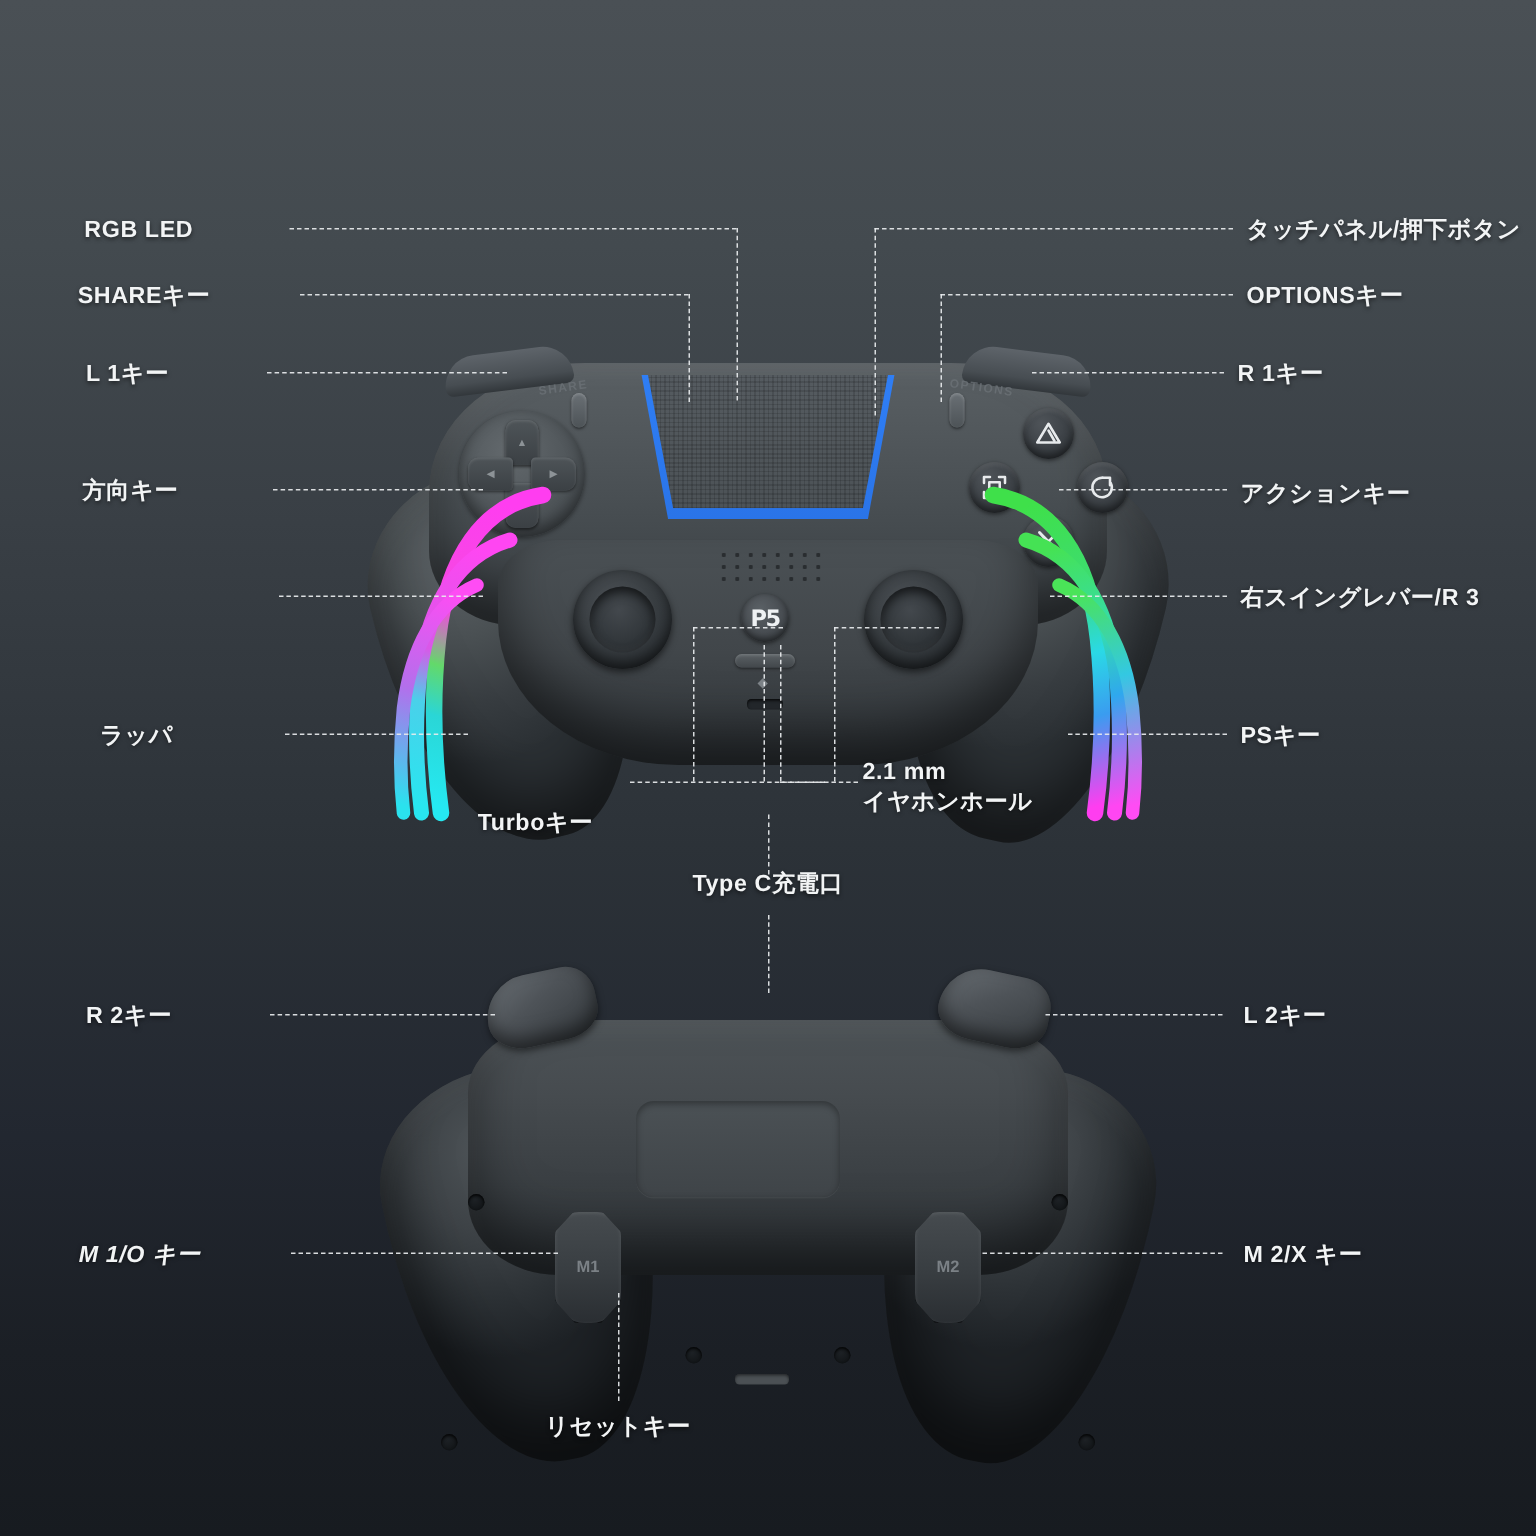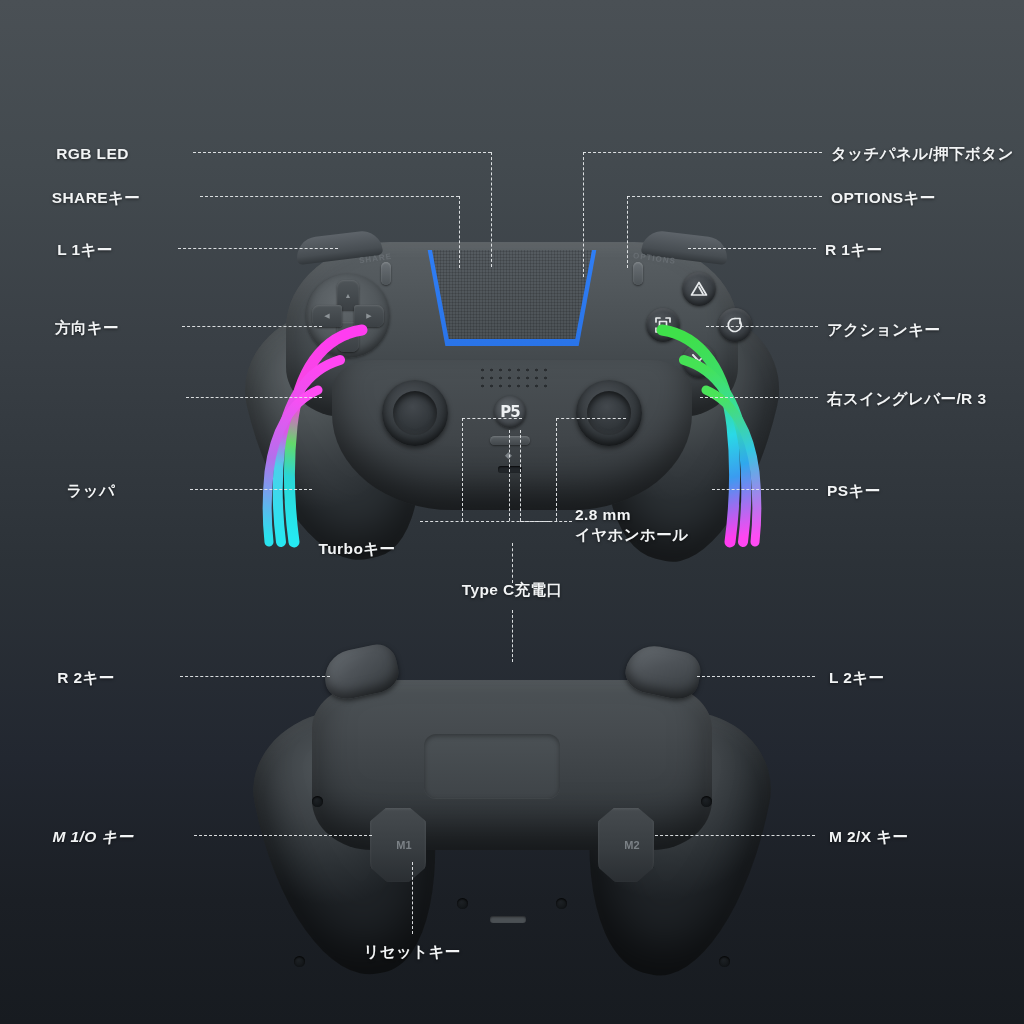--- a/index.html
+++ b/index.html
@@ -208,21 +208,20 @@
   .trigger.l{left:52px;transform:rotate(-12deg);}
   .trigger.r{right:52px;transform:rotate(12deg);}
   .paddle{
     position:absolute;top:160px;width:44px;height:74px;
     background:linear-gradient(180deg,#464b4f 0%,#383d41 55%,#2a2e32 100%);
     border-radius:16px 16px 20px 20px;
     box-shadow:inset 0 1px 3px rgba(255,255,255,.1),0 2px 5px rgba(0,0,0,.55);
     display:flex;align-items:center;justify-content:center;
     color:#7b8186;font-size:11px;font-weight:600;
     clip-path:polygon(28% 0%,72% 0%,100% 18%,100% 80%,70% 100%,30% 100%,0% 80%,0% 18%);
-    padding-left:12px;
   }
   .paddle.m1{left:98px;}
   .paddle.m2{right:98px;}
   .screw{
     position:absolute;width:11px;height:11px;border-radius:50%;
     background:radial-gradient(circle at 40% 35%,#1d2125 0%,#0e1113 100%);
     box-shadow:inset 0 1px 2px rgba(0,0,0,.9);
   }
   .resetslot{
     position:absolute;left:218px;top:268px;width:36px;height:7px;border-radius:3px;
@@ -420,21 +419,21 @@
   <div class="lbl r" style="left:0;width:182px;top:481px;">ラッパ</div>
 
   <div class="lbl l" style="left:831px;width:200px;top:144px;">タッチパネル/押下ボタン</div>
   <div class="lbl l" style="left:831px;width:190px;top:188px;">OPTIONSキー</div>
   <div class="lbl l" style="left:825px;width:180px;top:240px;">R 1キー</div>
   <div class="lbl l" style="left:827px;width:190px;top:300px;margin-top:20px;">アクションキー</div>
   <div class="lbl l" style="left:827px;width:200px;top:389px;">右スイングレバー/R 3</div>
   <div class="lbl l" style="left:827px;width:170px;top:481px;">PSキー</div>
 
   <div class="lbl r" style="left:300px;width:114px;top:513px;margin-top:26px;">Turboキー</div>
-  <div class="lbl l" style="left:575px;width:160px;top:505px;">2.8 mm
+  <div class="lbl l" style="left:575px;width:160px;top:505px;">2.1 mm
 イヤホンホール</div>
   <div class="lbl c" style="left:402px;width:220px;top:580px;">Type C充電口</div>
 
   <div class="lbl r" style="left:0;width:172px;top:668px;">R 2キー</div>
   <div class="lbl r" style="left:0;width:186px;top:827px;font-style:italic;">M 1/O キー</div>
   <div class="lbl l" style="left:829px;width:170px;top:668px;">L 2キー</div>
   <div class="lbl l" style="left:829px;width:180px;top:827px;">M 2/X キー</div>
   <div class="lbl c" style="left:312px;width:200px;top:942px;">リセットキー</div>
 
 </div>

